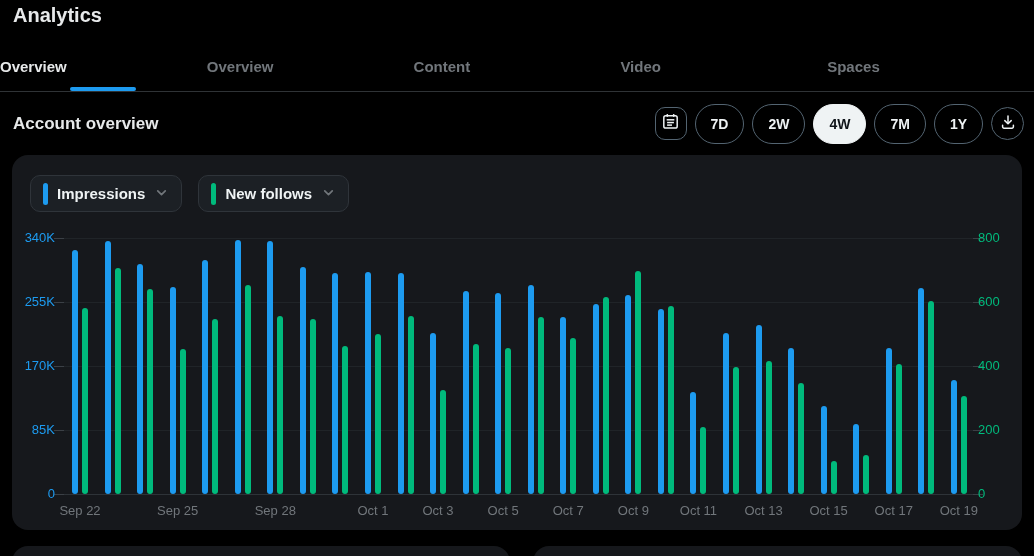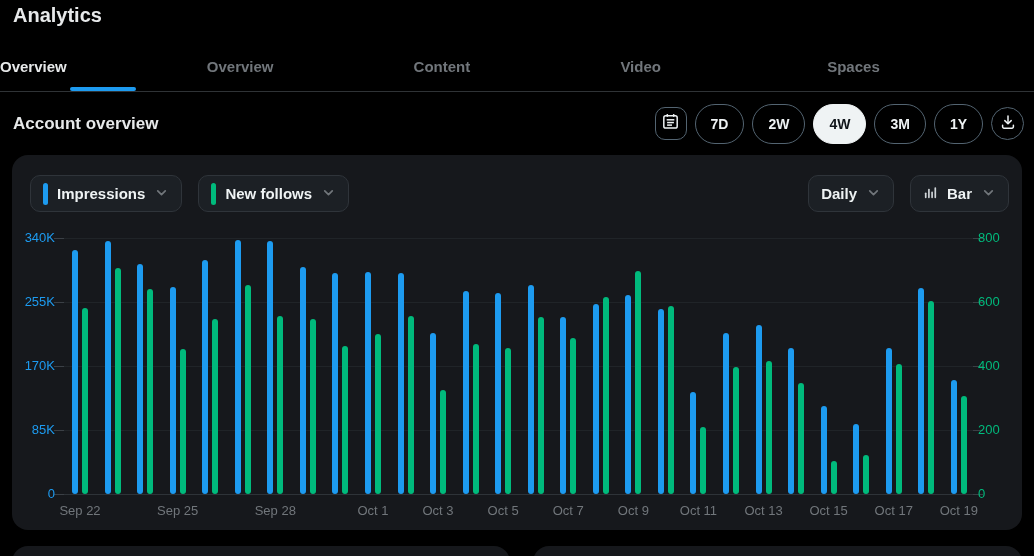--- a/index.html
+++ b/index.html
@@ -95,21 +95,21 @@
             <line x1="4.4" y1="6.4" x2="11.6" y2="6.4"></line>
             <line x1="4.8" y1="9" x2="11.2" y2="9"></line>
               <line x1="4.8" y1="11.4" x2="9.4" y2="11.4"></line>
           </svg>
         </span>
       </div>
       <div id="range-pills" style="display:flex;gap:8px">
           <button class="pill">7D</button>
           <button class="pill">2W</button>
           <button class="pill active">4W</button>
-          <button class="pill">3M</button>
+          <button class="pill">7M</button>
           <button class="pill">1Y</button>
         </div>
       <div class="icon-btn round">
         <span>
           <svg width="16" height="16" viewBox="0 0 16 16" fill="none" stroke="#eff3f4" stroke-width="1.5" stroke-linecap="round" stroke-linejoin="round">
             <path d="M8 2v7.2"></path>
               <path d="M4.8 6.6L8 9.8l3.2-3.2"></path>
             <path d="M2.6 11.2v1.6a1.4 1.4 0 0 0 1.4 1.4h8a1.4 1.4 0 0 0 1.4-1.4v-1.6"></path>
           </svg>
         </span>
@@ -229,46 +229,20 @@
         <div class="dropdown">
           <span class="accent-bar" style="background:#00ba7c"></span>
           <span>New follows</span>
           <span>
             <svg width="15" height="15" viewBox="0 0 16 16" fill="none" stroke="#71767b" stroke-width="1.8" stroke-linecap="round" stroke-linejoin="round">
                 <path d="M4 6.2l4 4 4-4"></path>
               </svg>
           </span>
         </div>
       </div>
-      <div class="ctrl-group">
-        <div class="dropdown">
-          <span>Daily</span>
-          <span>
-            <svg width="15" height="15" viewBox="0 0 16 16" fill="none" stroke="#71767b" stroke-width="1.8" stroke-linecap="round" stroke-linejoin="round">
-                <path d="M4 6.2l4 4 4-4"></path>
-              </svg>
-          </span>
-        </div>
-        <div class="dropdown">
-          <span>
-            <svg width="15" height="15" viewBox="0 0 16 16" fill="#cfd4d8">
-              <rect x="2" y="8" width="1.8" height="6" rx="0.9"></rect>
-              <rect x="5.4" y="4" width="1.8" height="10" rx="0.9"></rect>
-              <rect x="8.8" y="7" width="1.8" height="7" rx="0.9"></rect>
-              <rect x="12.2" y="2.4" width="1.8" height="11.6" rx="0.9"></rect>
-            </svg>
-          </span>
-          <span>Bar</span>
-          <span>
-            <svg width="15" height="15" viewBox="0 0 16 16" fill="none" stroke="#71767b" stroke-width="1.8" stroke-linecap="round" stroke-linejoin="round">
-                <path d="M4 6.2l4 4 4-4"></path>
-              </svg>
-          </span>
-        </div>
-      </div>
     </div>
   </div>
 
   <div class="bottom-cards">
     <div class="mini-card left"></div>
     <div class="mini-card right"></div>
   </div>
 
 </div>
 

